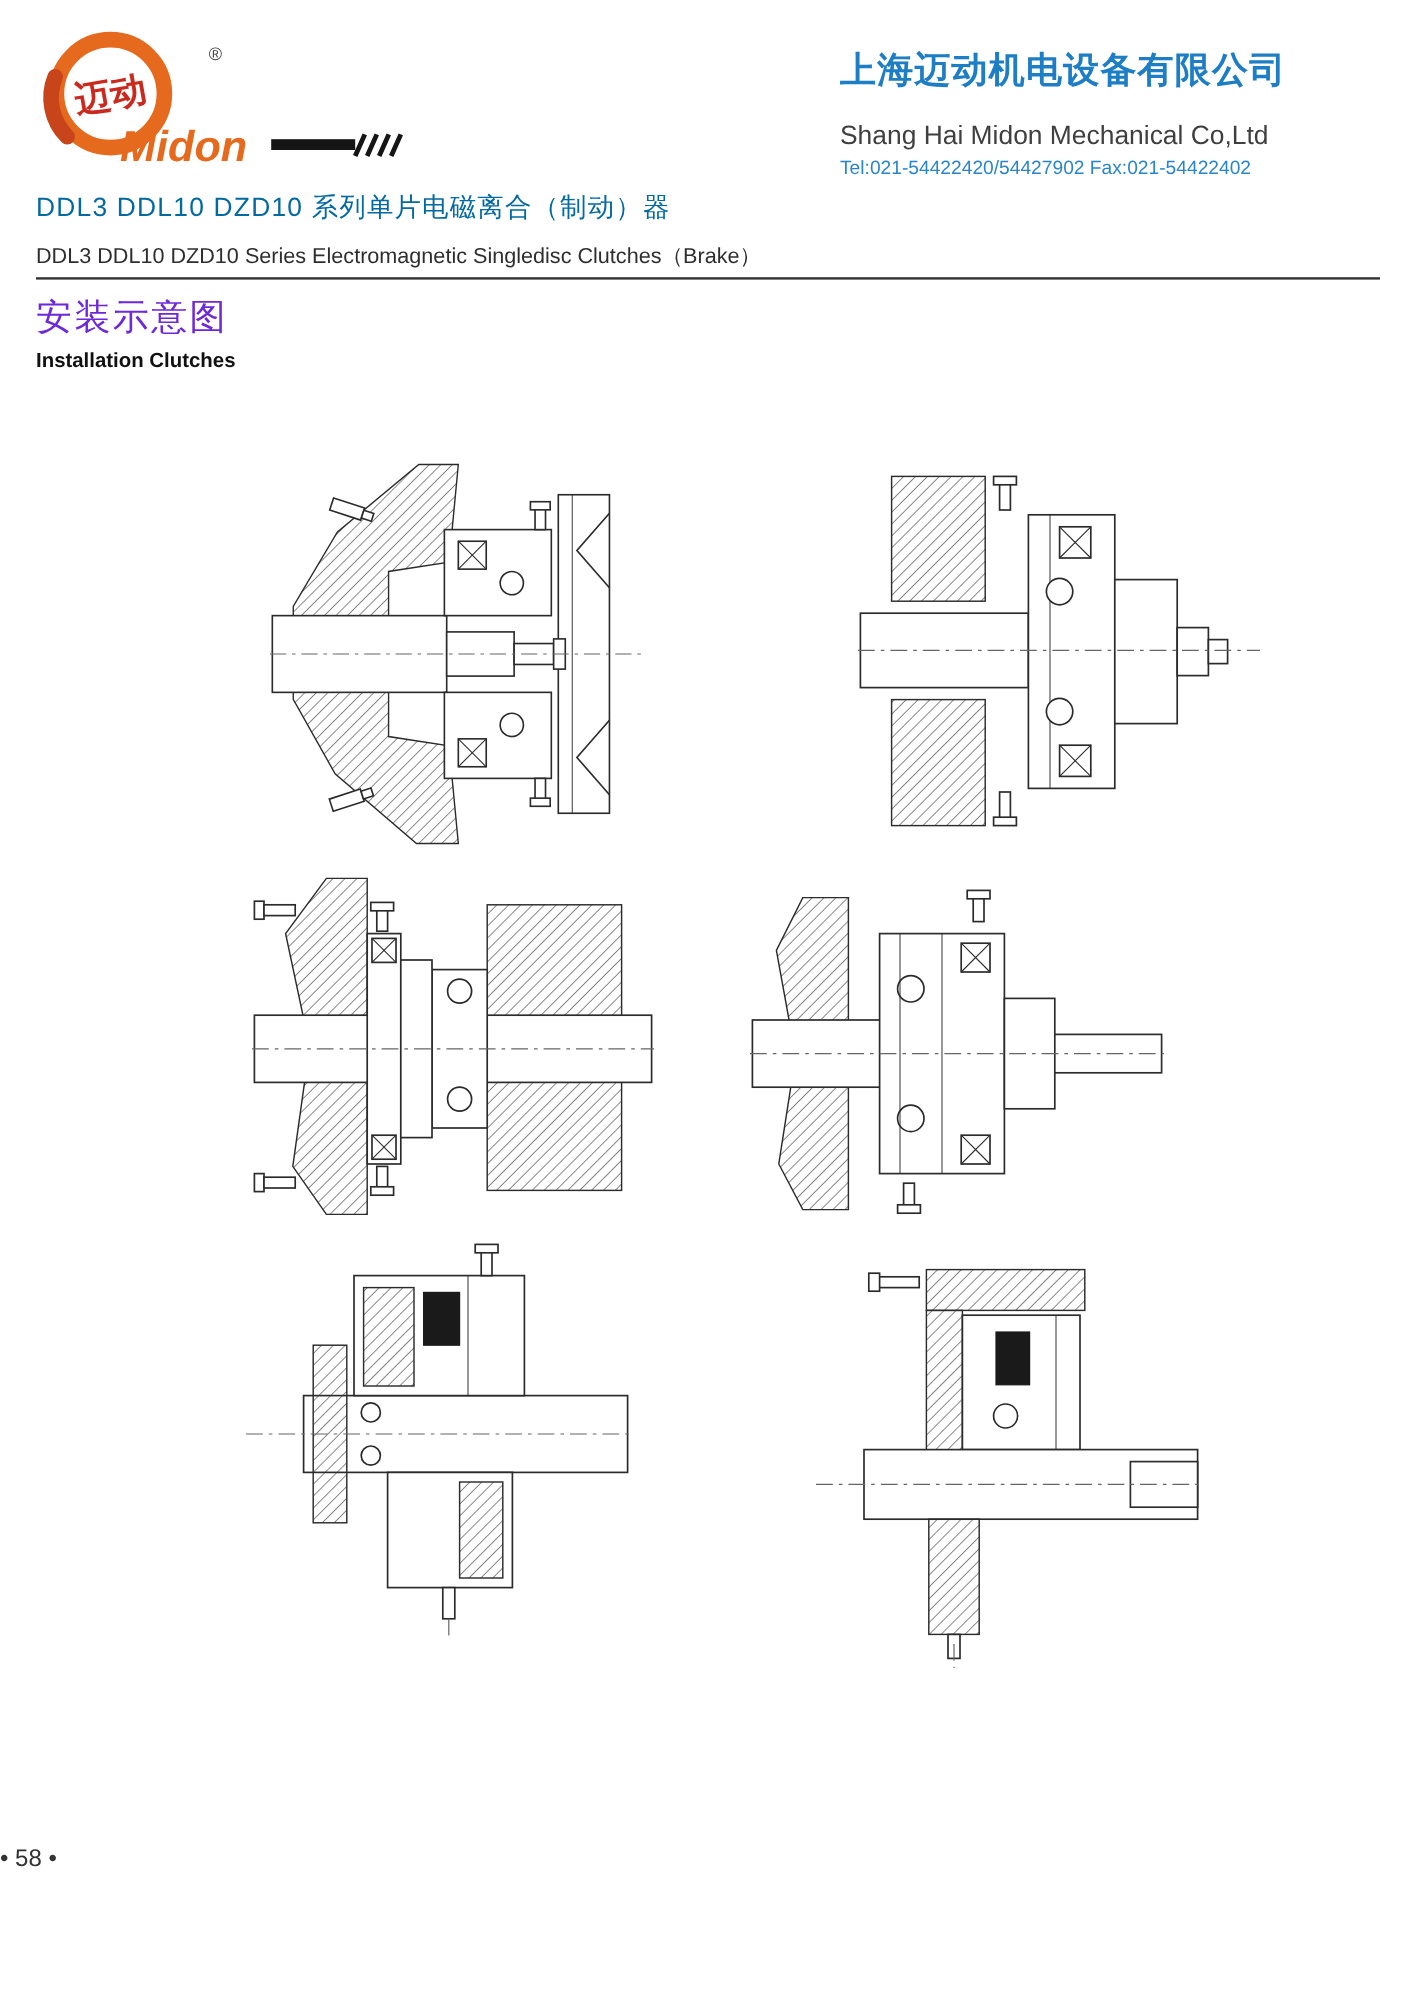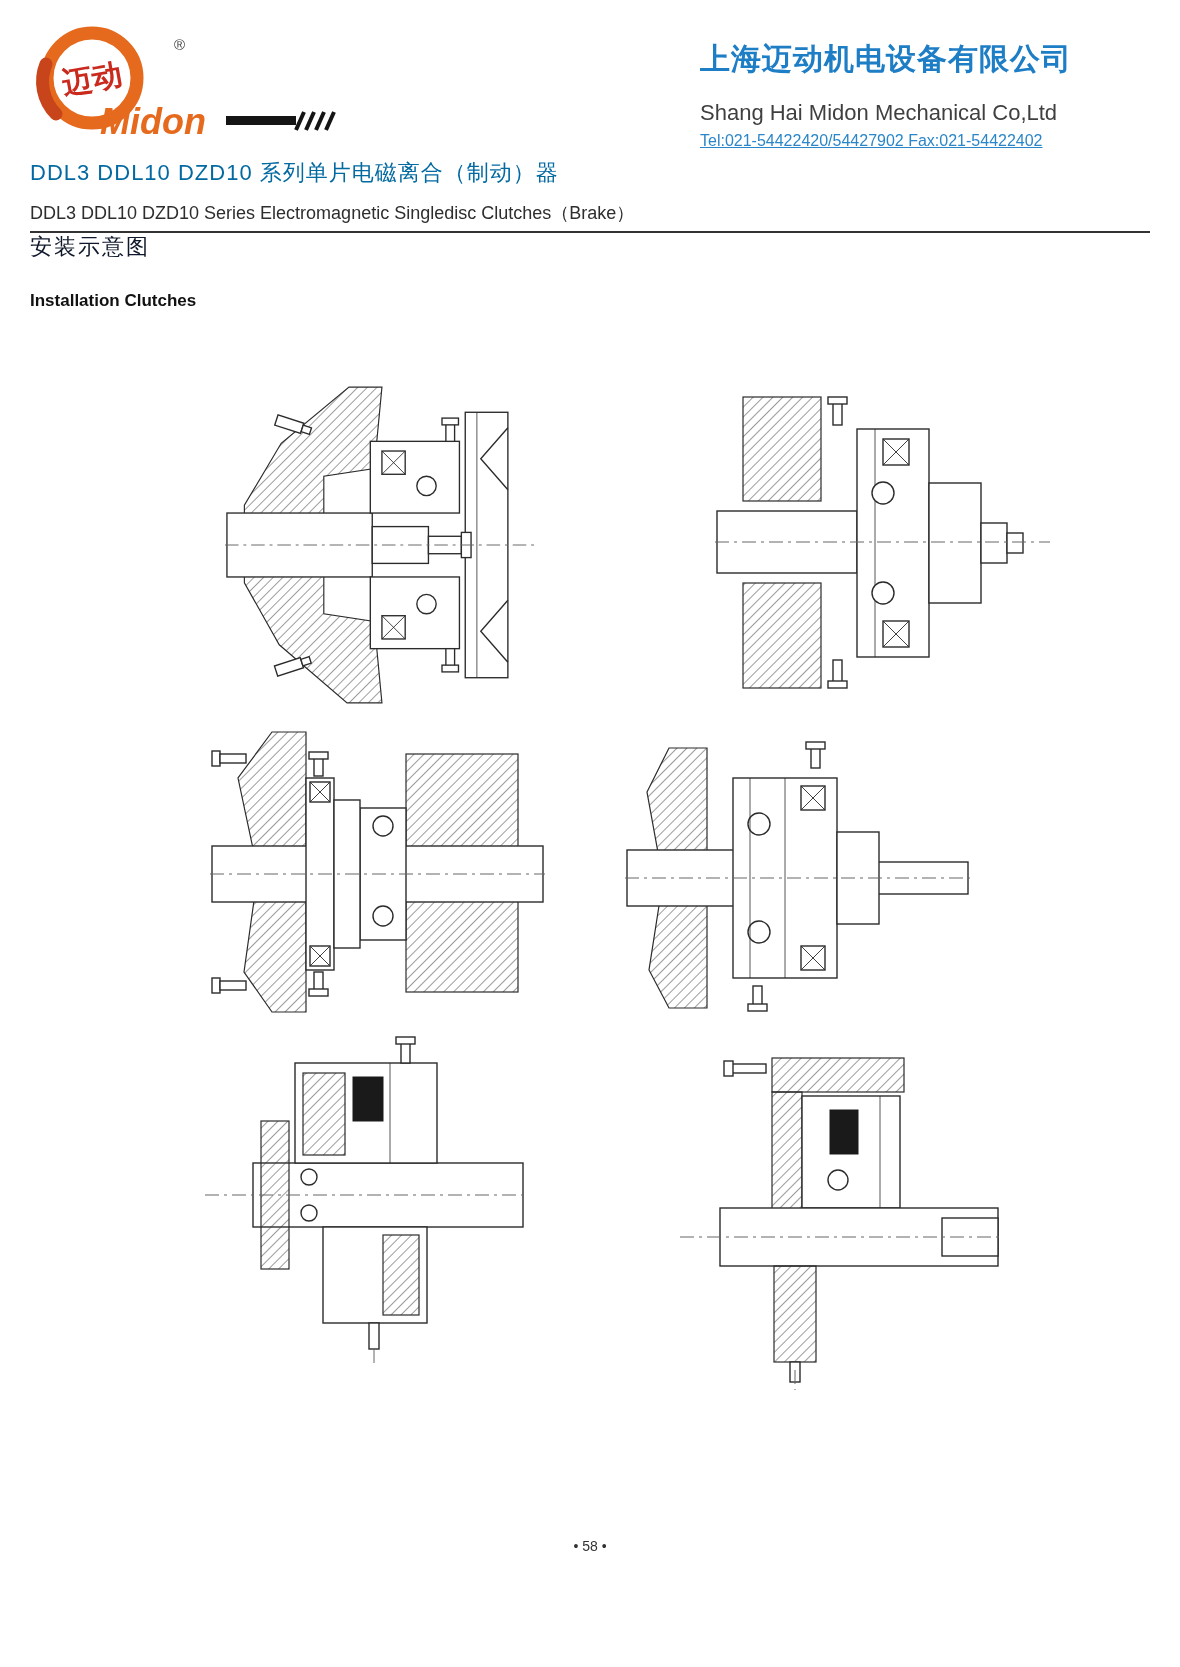--- a/index.html
+++ b/index.html
@@ -5,29 +5,29 @@
   html,body{margin:0;padding:0;background:#e9e9e9;}
   .page{
     position:relative;width:1180px;height:1667px;margin:0 auto;background:#ffffff;
     overflow:hidden;font-family:"Liberation Sans","DejaVu Sans",sans-serif;color:#2e2e2e;
   }
   
   .logo-svg{position:absolute;left:28px;top:16px;width:310px;height:130px;}
   .company-block{position:absolute;left:700px;top:40px;width:460px;line-height:1.25;}
   .company-cn{font-size:30px;font-weight:700;color:#1d7dc5;letter-spacing:1px;}
   .company-en{font-size:22px;color:#3f3f3f;margin-top:21px;}
-  .company-tel{font-size:16px;color:#2a86c8;margin-top:5px;text-decoration:underline;}
+  .company-tel{font-size:16px;color:#2a86c8;margin-top:5px;}
   
   .title-cn{position:absolute;left:30px;top:158px;font-size:22px;color:#0369a1;letter-spacing:1px;}
   .title-en{position:absolute;left:30px;top:201px;font-size:18px;color:#2e2e2e;}
   .title-rule{position:absolute;left:30px;top:231px;width:1120px;border-top:2px solid #333;}
-  .section-cn{position:absolute;left:30px;top:232px;font-size:22px;color:#0f172a;letter-spacing:2px;}
+  .section-cn{position:absolute;left:30px;top:244px;font-size:30px;color:#6d28d9;letter-spacing:2px;}
   .section-en{position:absolute;left:30px;top:291px;font-size:17px;font-weight:700;color:#111;}
   
-  .page-number{position:absolute;left:0;top:1538px;width:100%;text-align:center;font-size:14px;color:#333;}
+  .page-number{position:absolute;left:0;top:1538px;width:100%;text-align:left;font-size:20px;color:#333;}
   
   .dwg{position:absolute;}
   svg .wh{fill:#ffffff;stroke:#2b2b2b;stroke-width:1.4;}
   svg .ht{stroke:#2b2b2b;stroke-width:1.2;}
   svg .ln{fill:none;stroke:#2b2b2b;stroke-width:1.4;}
   svg .thin{fill:none;stroke:#2b2b2b;stroke-width:0.8;}
   svg .xl{stroke:#2b2b2b;stroke-width:0.9;}
   svg .cl{fill:none;stroke:#666;stroke-width:1;stroke-dasharray:14 5 3 5;}
 </style>
 </head>

